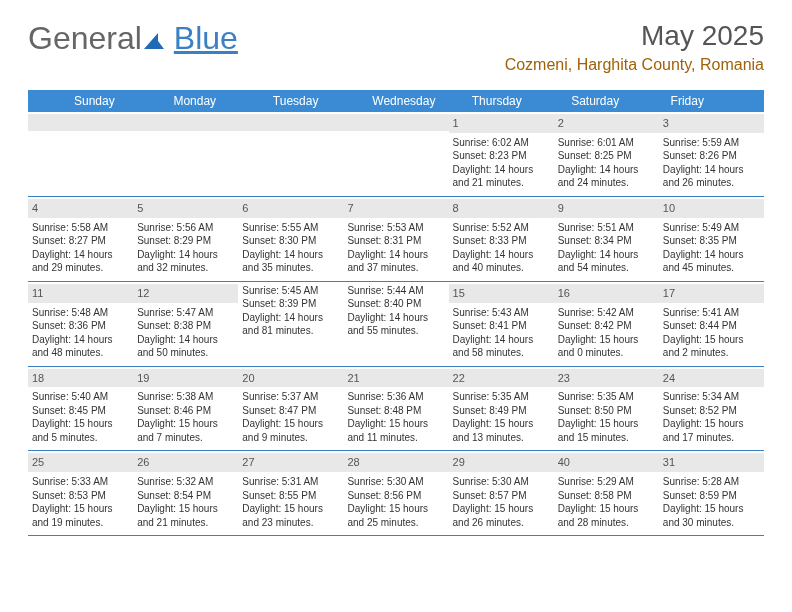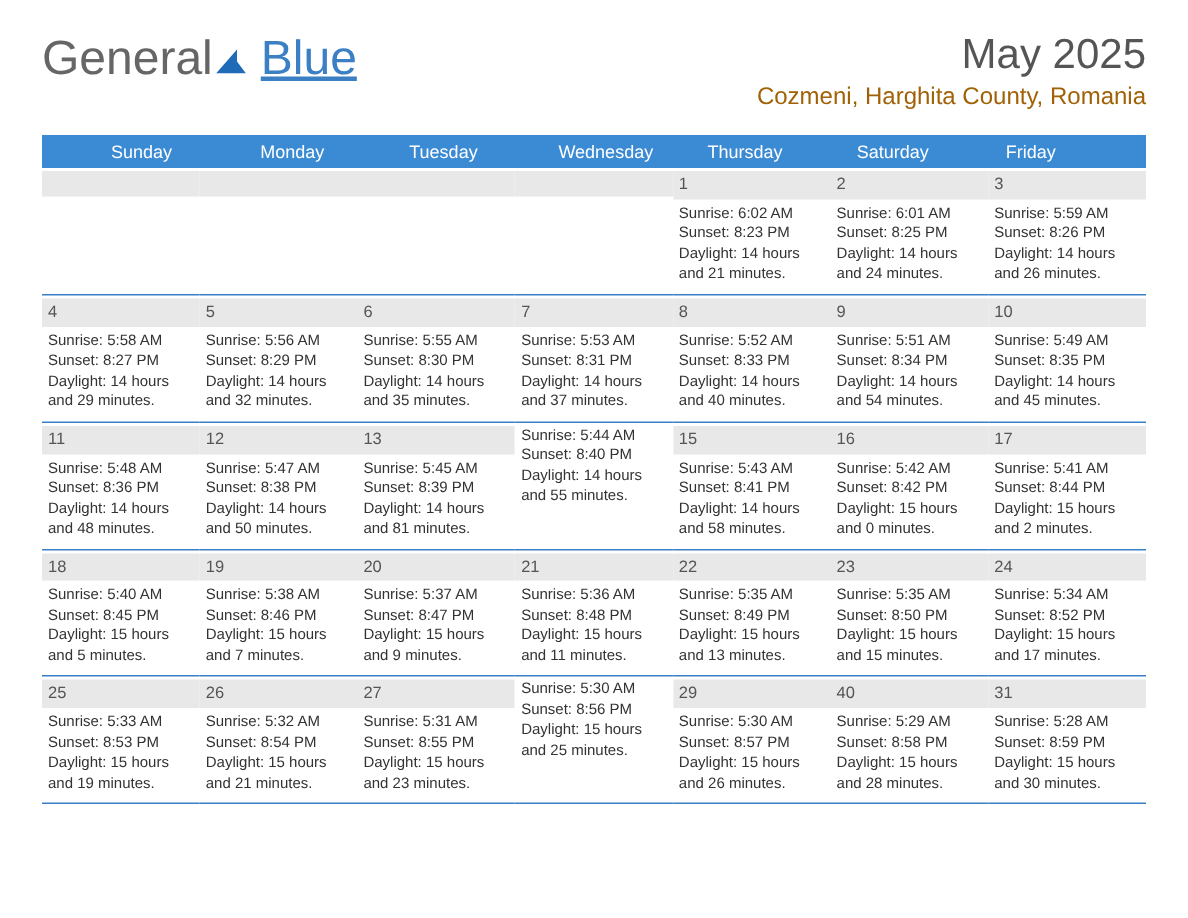--- a/index.html
+++ b/index.html
@@ -201,21 +201,20 @@
         <span class="line">and 48 minutes.</span>
       </div>
       <div class="cell">
         <span class="daynum">12</span>
         <span class="line">Sunrise: 5:47 AM</span>
         <span class="line">Sunset: 8:38 PM</span>
         <span class="line">Daylight: 14 hours</span>
         <span class="line">and 50 minutes.</span>
       </div>
       <div class="cell">
-        <span class="daynum">13</span>
         <span class="line">Sunrise: 5:45 AM</span>
         <span class="line">Sunset: 8:39 PM</span>
         <span class="line">Daylight: 14 hours</span>
         <span class="line">and 81 minutes.</span>
       </div>
       <div class="cell">
         <span class="line">Sunrise: 5:44 AM</span>
         <span class="line">Sunset: 8:40 PM</span>
         <span class="line">Daylight: 14 hours</span>
         <span class="line">and 55 minutes.</span>
@@ -305,20 +304,21 @@
         <span class="line">and 21 minutes.</span>
       </div>
       <div class="cell">
         <span class="daynum">27</span>
         <span class="line">Sunrise: 5:31 AM</span>
         <span class="line">Sunset: 8:55 PM</span>
         <span class="line">Daylight: 15 hours</span>
         <span class="line">and 23 minutes.</span>
       </div>
       <div class="cell">
+        <span class="daynum">28</span>
         <span class="line">Sunrise: 5:30 AM</span>
         <span class="line">Sunset: 8:56 PM</span>
         <span class="line">Daylight: 15 hours</span>
         <span class="line">and 25 minutes.</span>
       </div>
       <div class="cell">
         <span class="daynum">29</span>
         <span class="line">Sunrise: 5:30 AM</span>
         <span class="line">Sunset: 8:57 PM</span>
         <span class="line">Daylight: 15 hours</span>

